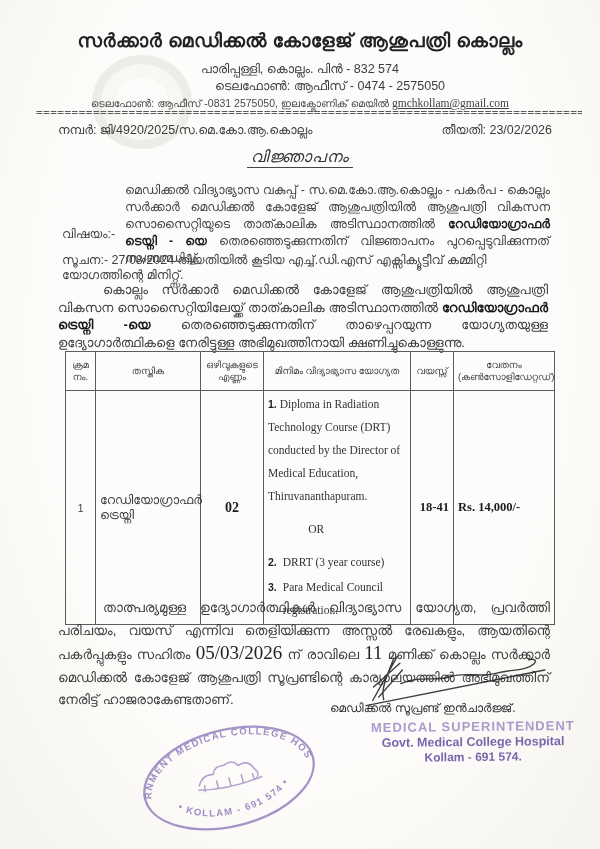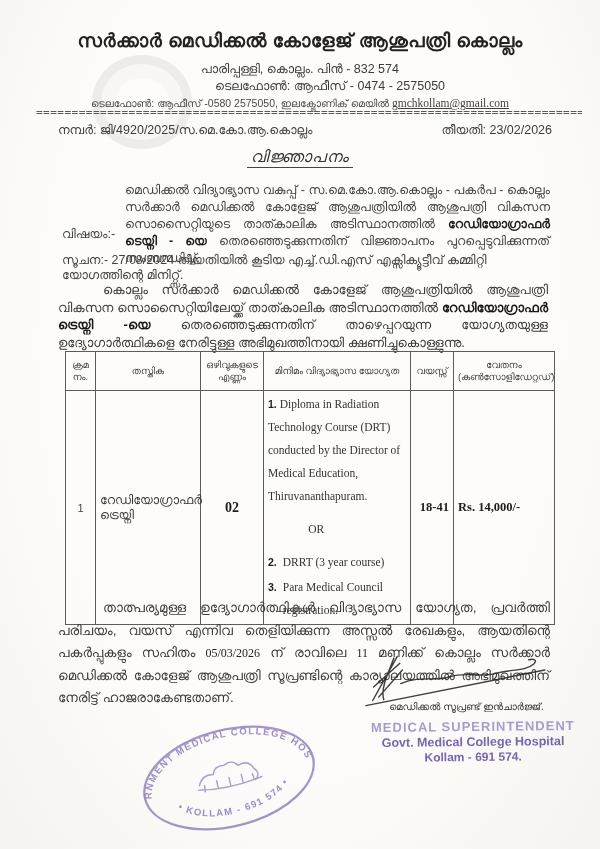--- a/index.html
+++ b/index.html
@@ -50,43 +50,43 @@
   td.qual{vertical-align:middle;padding:6px 6px 6px 10px;}
   .qual-wrap{font-family:"Liberation Serif",serif;font-size:11.5px;line-height:23px;color:#333;}
   .qual-wrap b{font-family:"Liberation Sans",sans-serif;font-size:10.5px;color:#1c1c1c;}
   .q-or{text-align:center;width:70%;margin:10px 0;color:#333;}
   .q-row{display:flex;gap:6px;margin-top:2px;}
   td.age,td.salary{font-family:"Liberation Serif",serif;font-weight:bold;font-size:12.5px;color:#1d1d1d;}
   td.age{text-align:right;}
   td.salary{padding-left:7px;}
   .para2{position:absolute;top:597px;left:58px;right:50px;font-size:13.5px;line-height:22.5px;
     text-align:justify;text-indent:45px;color:#3a3a3a;}
-  .para2 .lat{font-family:"Liberation Serif",serif;font-size:12px;color:#222;}
+  .para2 .lat{font-family:"Liberation Serif",serif;font-size:19px;color:#222;}
   .sig-svg{position:absolute;left:360px;top:650px;}
-  .sig-label{position:absolute;top:701px;left:349px;width:235px;text-align:center;
-    font-size:10px;color:#2e2e2e;}
+  .sig-label{position:absolute;top:701px;left:330px;width:235px;
+    font-size:12px;color:#2e2e2e;}
   .stamp{position:absolute;top:719px;left:352px;width:242px;text-align:center;
     transform:rotate(-.6deg);font-weight:bold;}
   .stamp .s1{font-size:13px;letter-spacing:1px;color:#9b8cc4;opacity:.85;line-height:15px;}
   .stamp .s2{font-size:12.5px;color:#6b55a4;opacity:.9;line-height:16px;}
   .stamp .s3{font-size:12px;color:#6b55a4;opacity:.9;line-height:15px;}
   .seal-svg{position:absolute;left:138px;top:726px;transform:rotate(-14deg);opacity:.9;}
 </style>
 </head>
 <body>
 
 <div class="page">
 
   <div class="watermark"></div>
 
   <div class="title">സർക്കാർ മെഡിക്കൽ കോളേജ് ആശുപത്രി കൊല്ലം</div>
   <div class="addr">പാരിപ്പള്ളി, കൊല്ലം. പിൻ - 832 574</div>
   <div class="phone">ടെലഫോൺ: ആഫീസ് - 0474 - 2575050</div>
   <div class="contact">
-    <span>ടെലഫോൺ: ആഫീസ് -0580 2575050, ഇലക്ട്രോണിക് മെയിൽ </span><span class="email">gmchkollam@gmail.com</span>
+    <span>ടെലഫോൺ: ആഫീസ് -0831 2575050, ഇലക്ട്രോണിക് മെയിൽ </span><span class="email">gmchkollam@gmail.com</span>
   </div>
   <div class="divider">==============================================================================================================</div>
 
   <div class="refrow">
     <span>നമ്പർ: ജി/4920/2025/സ.മെ.കോ.ആ.കൊല്ലം</span>
     <span>തീയതി: 23/02/2026</span>
   </div>
 
   <div class="heading"><span>വിജ്ഞാപനം</span></div>
 

